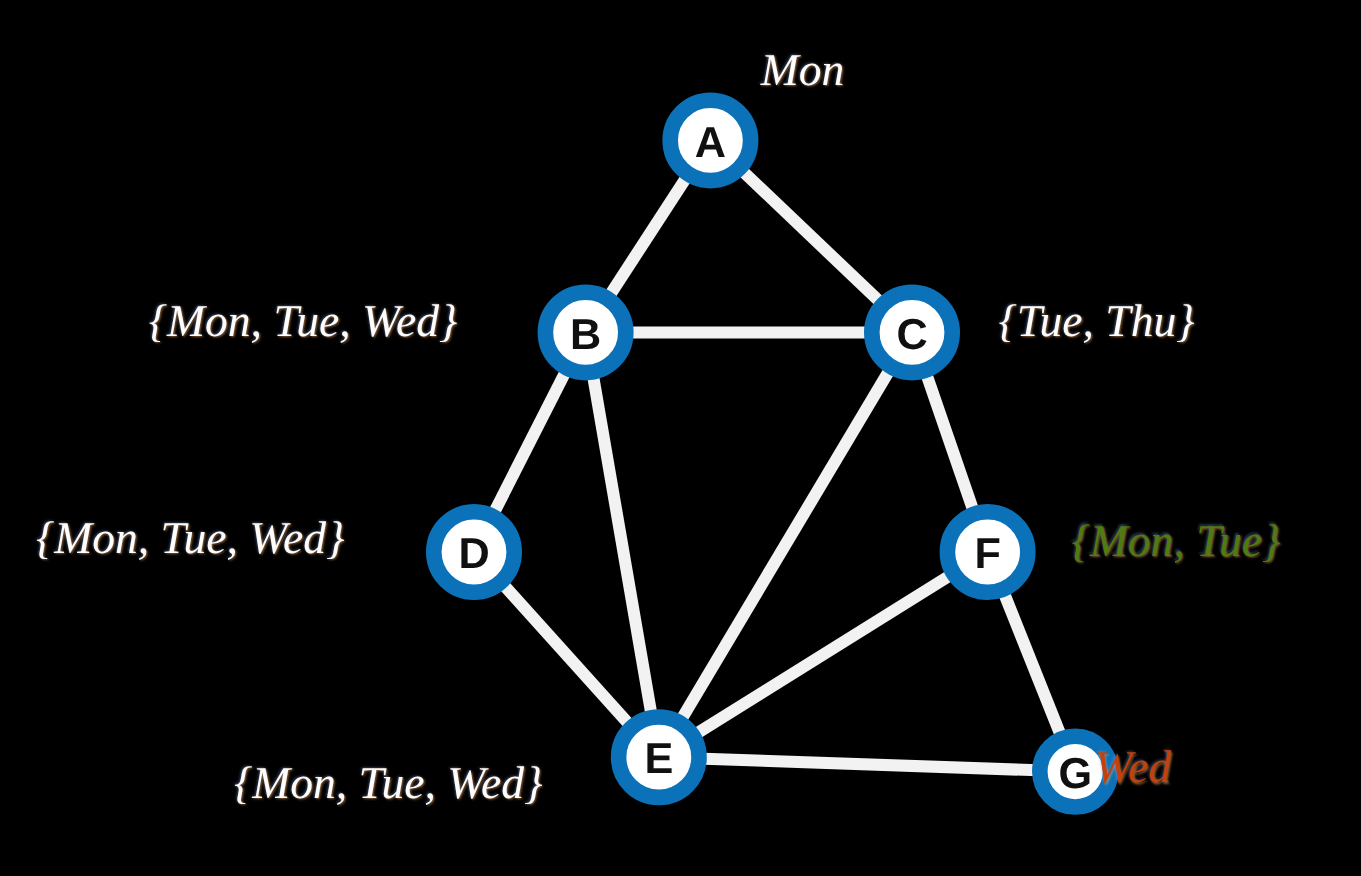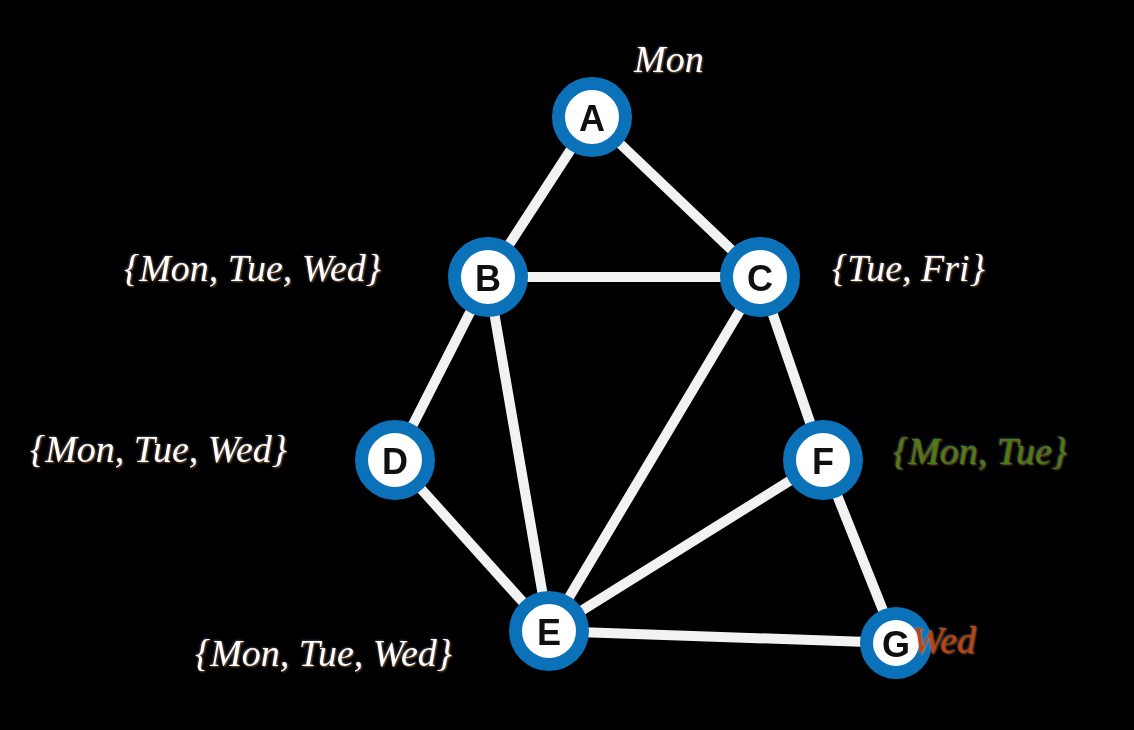--- a/index.html
+++ b/index.html
@@ -100,20 +100,20 @@
         <g>
           <circle cx="896" cy="643" r="29.5" class="node-ring" fill="#ffffff" stroke="#0b72b9"></circle>
           <text x="896" y="644" class="node-letter" fill="#101010">G</text>
         </g>
       </g>
   </svg>
 
   <div id="labels-layer">
       <div class="domain-label lbl-right" style="left: 634px; top: 40px; color: rgb(253, 253, 253);">Mon</div>
       <div class="domain-label lbl-left" style="left: 124px; top: 249px; color: rgb(253, 253, 253);">{Mon, Tue, Wed}</div>
-      <div class="domain-label lbl-right" style="left: 832px; top: 249px; color: rgb(253, 253, 253);">{Tue, Fri}</div>
+      <div class="domain-label lbl-right" style="left: 832px; top: 249px; color: rgb(253, 253, 253);">{Tue, Thu}</div>
       <div class="domain-label lbl-left" style="left: 30px; top: 430px; color: rgb(253, 253, 253);">{Mon, Tue, Wed}</div>
       <div class="domain-label lbl-left" style="left: 195px; top: 634px; color: rgb(253, 253, 253);">{Mon, Tue, Wed}</div>
       <div class="domain-label lbl-right" style="left: 893px; top: 432px; color: #4d7c0f;">{Mon, Tue}</div>
       <div class="domain-label lbl-right" style="left: 912px; top: 621px; color: #c2410c;">Wed</div>
     </div>
 
 </div>
 
 </body></html>

